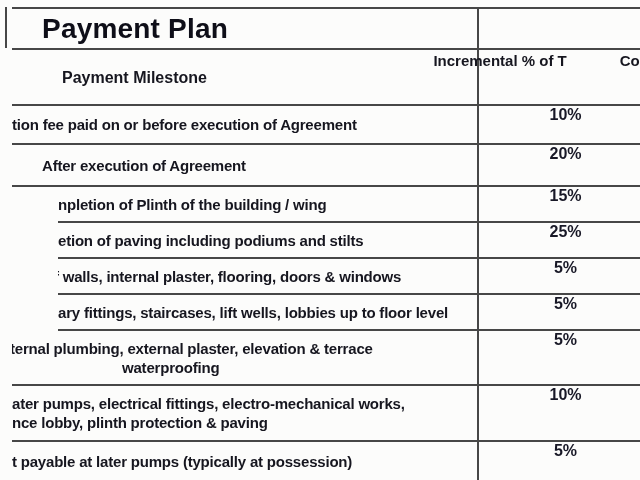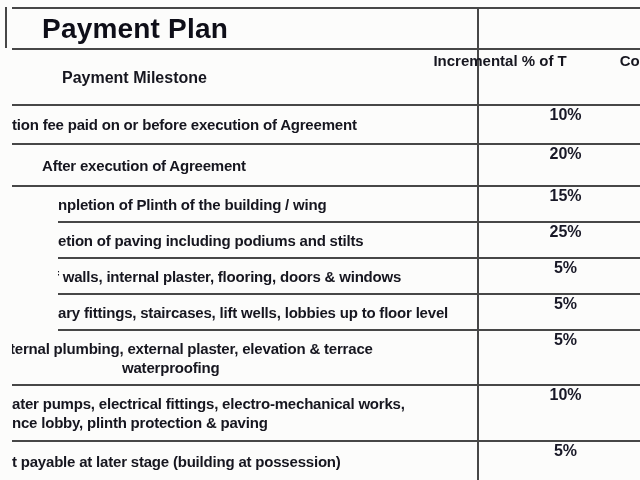--- a/index.html
+++ b/index.html
@@ -174,20 +174,20 @@
       <div class="mline l1">ater pumps, electrical fittings, electro-mechanical works,</div>
       <div class="mline l2">nce lobby, plinth protection &amp; paving</div>
     </div>
     <div class="cell-right">
       <div class="val">10%</div>
     </div>
   </div>
 
   <div class="row row-r9">
     <div class="cell-left">
-      <div class="mline">t payable at later stage (building at possession)</div>
+      <div class="mline">t payable at later pumps (typically at possession)</div>
     </div>
     <div class="cell-right">
       <div class="val">5%</div>
     </div>
   </div>
 
 </div>
 
 </body></html>

